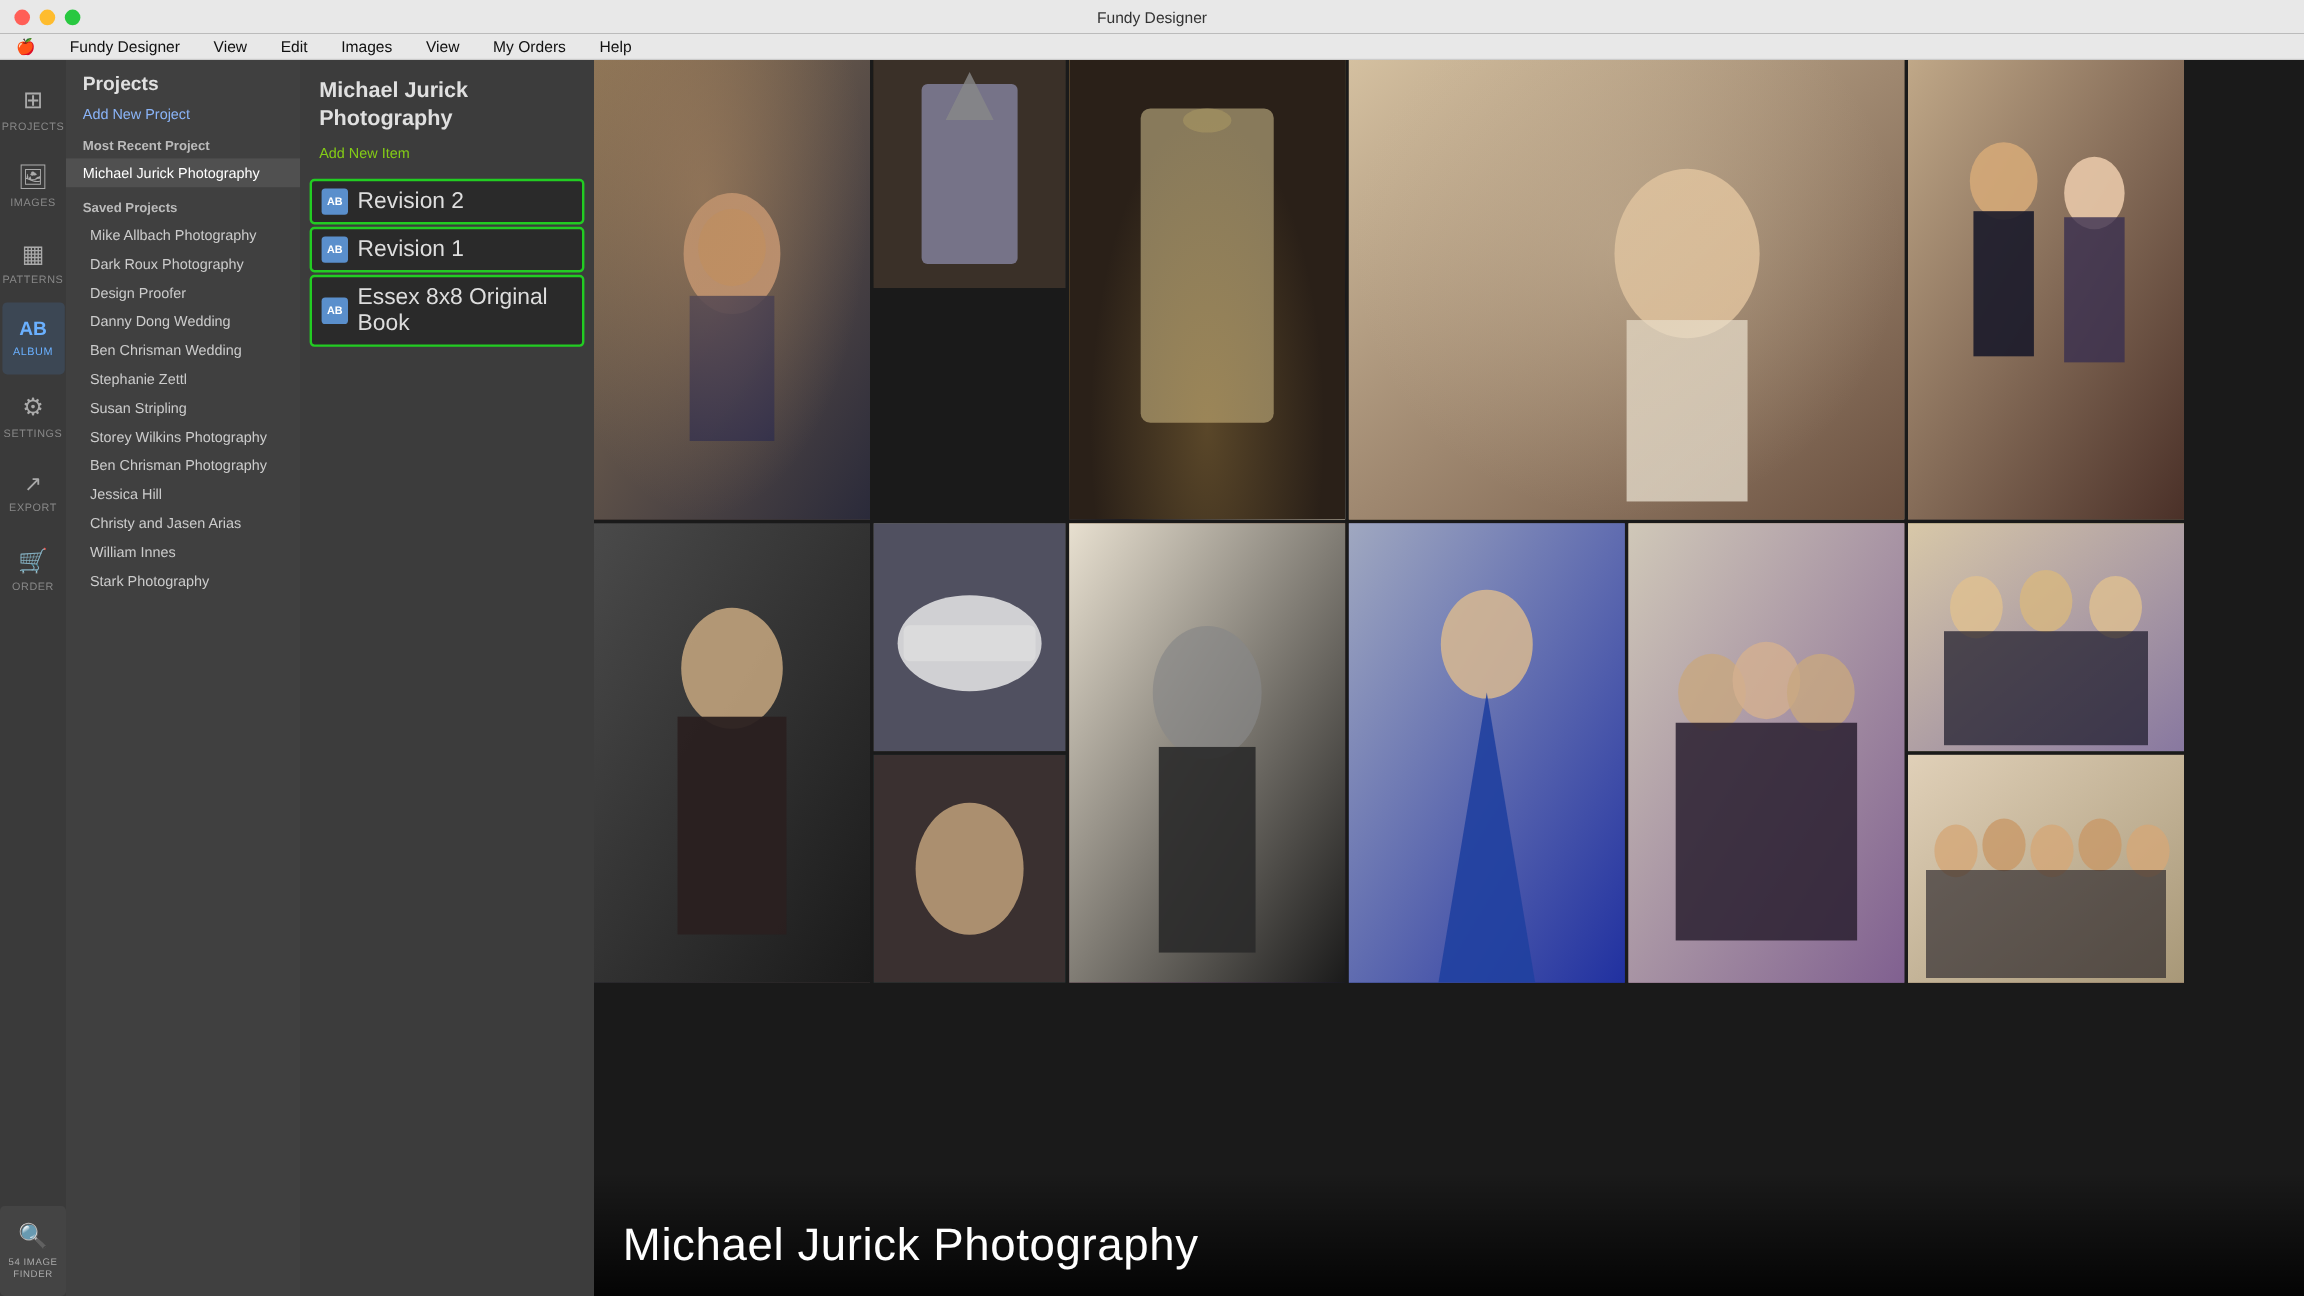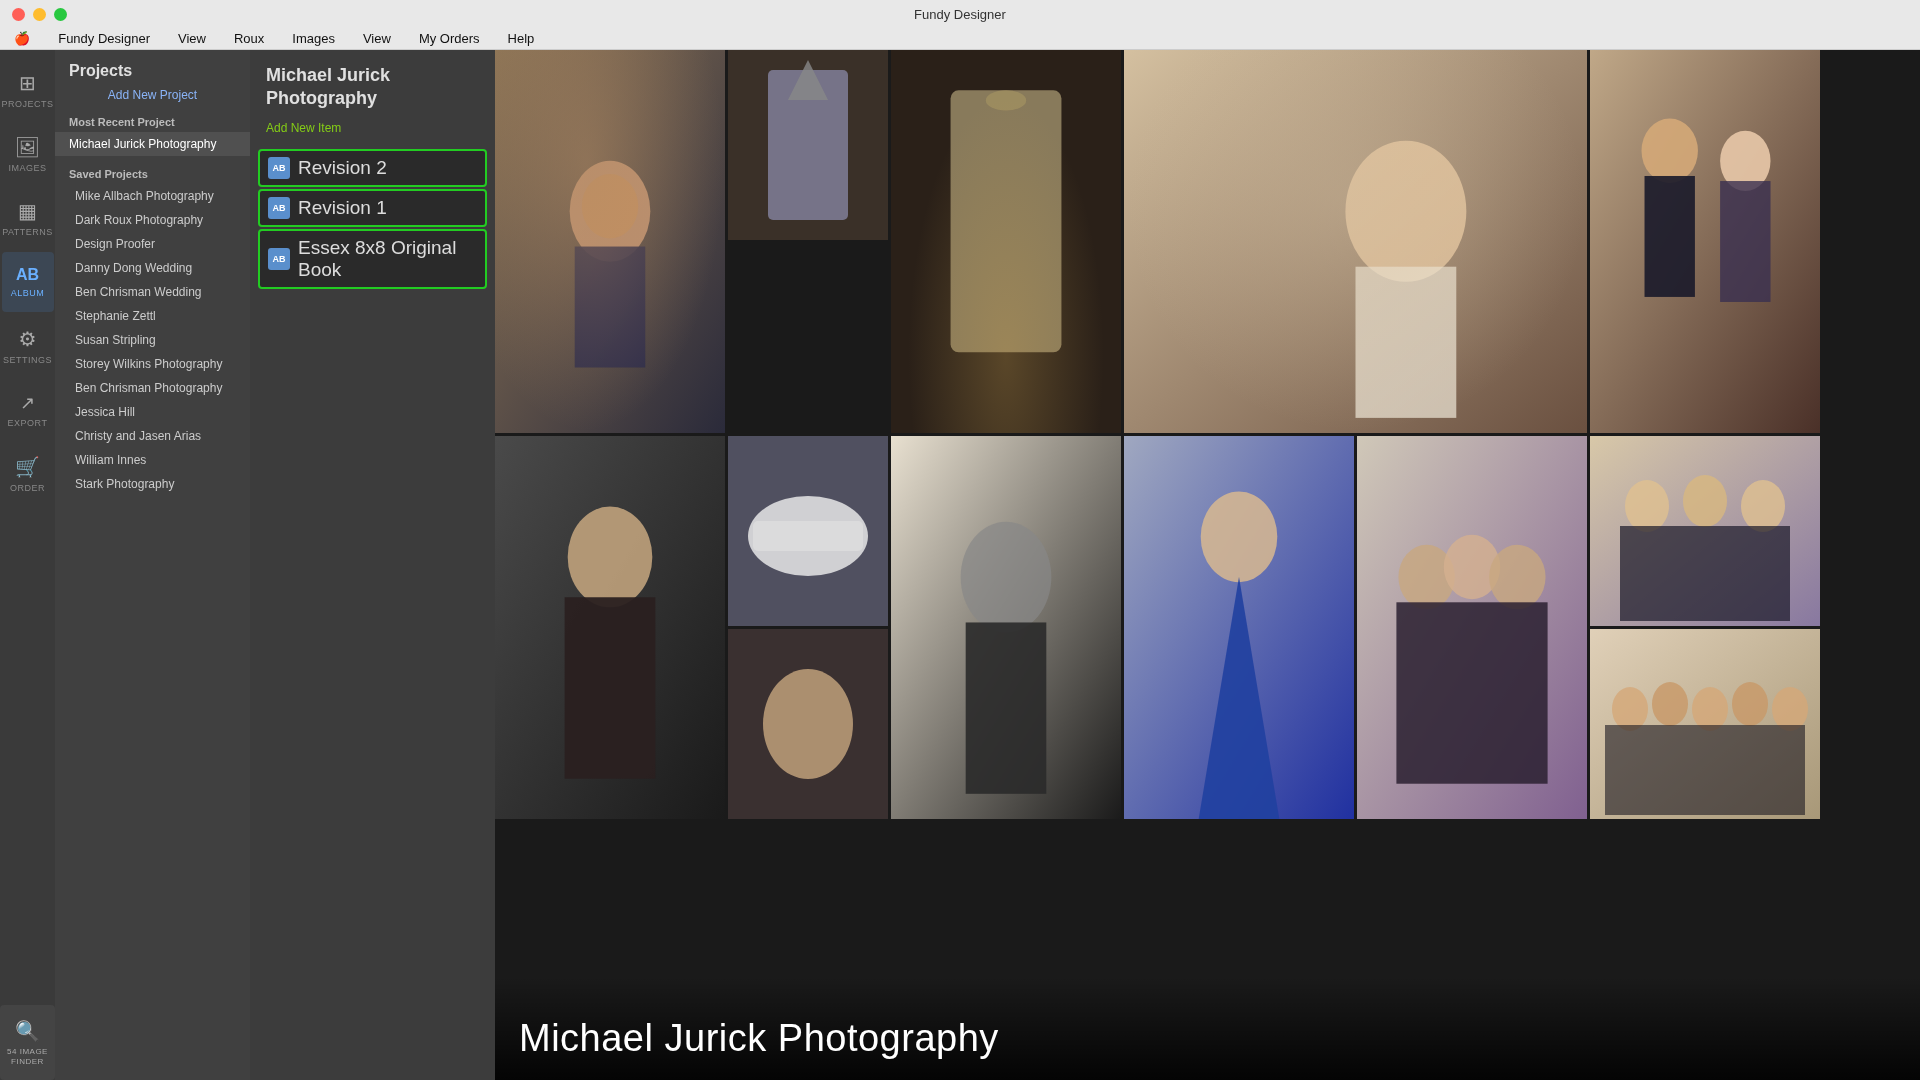--- a/index.html
+++ b/index.html
@@ -120,21 +120,20 @@
       padding: 12px 14px 8px;
       font-size: 16px;
       font-weight: 600;
       color: #e0e0e0;
     }
     .add-new-project-btn {
       margin: 0 14px 10px;
       font-size: 12px;
       color: #8ab4f8;
       cursor: pointer;
-      text-align: center;
     }
     .projects-section-label {
       padding: 4px 14px;
       font-size: 11px;
       font-weight: 700;
       color: #bbb;
     }
     .projects-list {
       flex: 1;
       overflow-y: auto;
@@ -280,21 +279,21 @@
     <div class="traffic-light minimize"></div>
     <div class="traffic-light maximize"></div>
   </div>
   <span class="title-bar-title">Fundy Designer</span>
 </div>
 
 <div class="menu-bar">
   <span class="menu-item">🍎</span>
   <span class="menu-item">Fundy Designer</span>
   <span class="menu-item">View</span>
-  <span class="menu-item">Roux</span>
+  <span class="menu-item">Edit</span>
   <span class="menu-item">Images</span>
   <span class="menu-item">View</span>
   <span class="menu-item">My Orders</span>
   <span class="menu-item">Help</span>
 </div>
 
 <div class="app-body">
 
   <div class="icon-sidebar">
     <div class="icon-sidebar-item">

